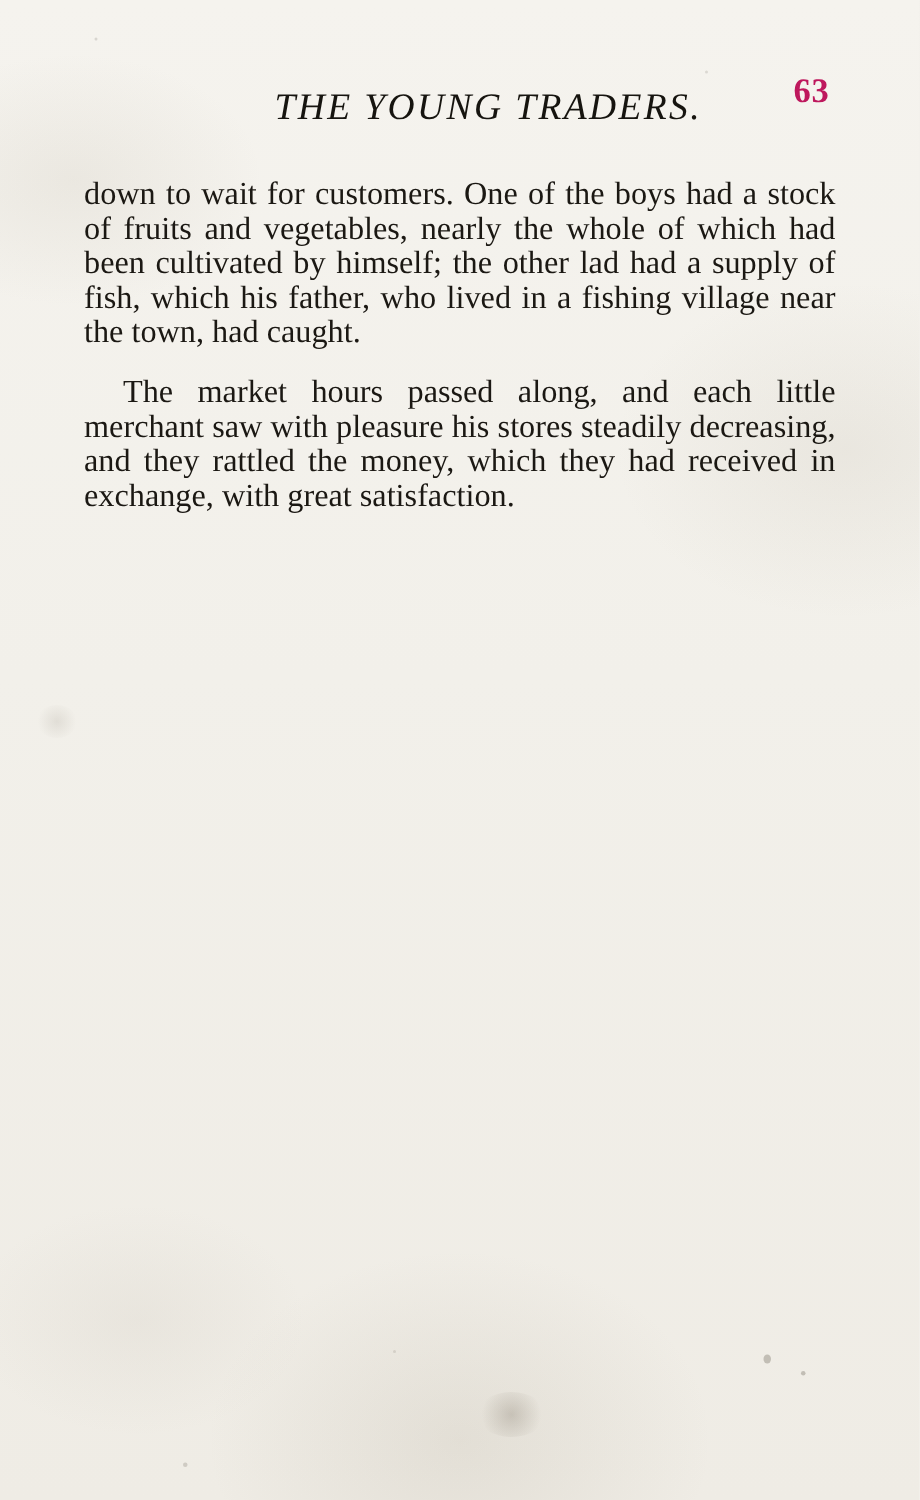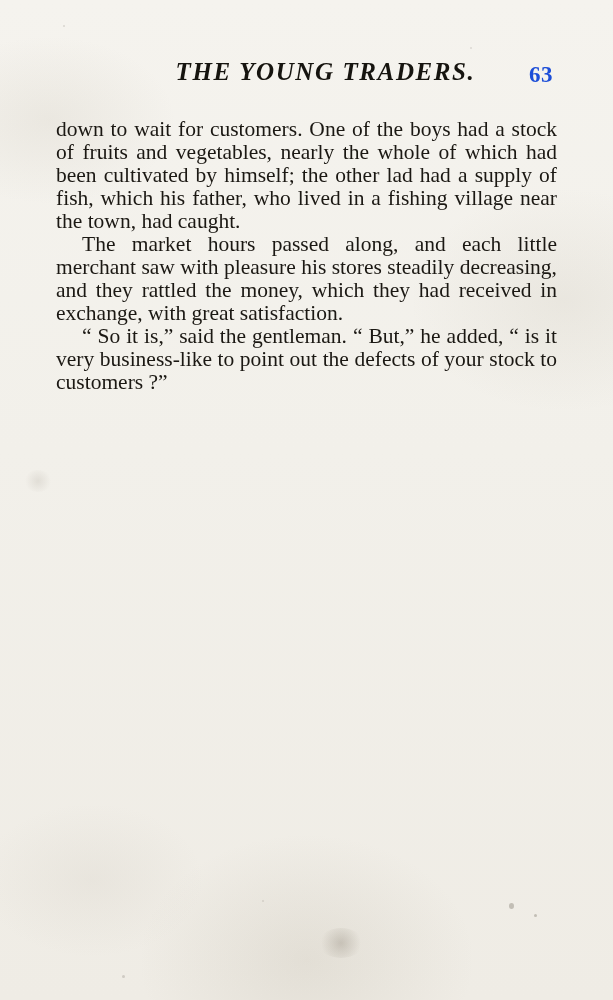--- a/index.html
+++ b/index.html
@@ -52,71 +52,70 @@
   .header {
     display: flex;
     align-items: baseline;
     justify-content: center;
     position: relative;
     margin: 0 0 26px 0;
     height: 34px;
   }
   .running-title {
     font-style: italic;
-    font-weight: 700;
+    font-weight: 400;
     font-size: 25px;
     letter-spacing: 1.6px;
     color: #16140f;
     white-space: nowrap;
     margin-left: 38px;
   }
   .page-number {
     position: absolute;
     right: 4px;
-    bottom: 4px;
+    bottom: 18px;
     font-size: 23px;
     font-weight: 700;
     letter-spacing: 0.5px;
-    color: #1d4ed8;
+    color: #be185d;
   }
 
   .body-text {
     font-size: 21.5px;
     line-height: 23px;
     text-align: justify;
     text-justify: inter-word;
     color: #1b1813;
     -webkit-font-smoothing: none;
   }
   .body-text p {
     margin: 0;
   }
   .body-text p.indent {
     text-indent: 26px;
   }
   .body-text p + p {
-    margin-top: 0;
+    margin-top: 17px;
   }
 </style>
 </head>
 <body>
 
 <div class="paper-grain"></div>
 
 <div class="page">
 
   <div class="header">
     <div class="running-title">THE YOUNG TRADERS.</div>
     <div class="page-number">63</div>
   </div>
 
   <div class="body-text">
     <p>down to wait for customers. One of the boys had a stock of fruits and vegetables, nearly the whole of which had been cultivated by himself; the other lad had a supply of fish, which his father, who lived in a fishing village near the town, had caught.</p>
     <p class="indent">The market hours passed along, and each little merchant saw with pleasure his stores steadily decreasing, and they rattled the money, which they had received in exchange, with great satisfaction.</p>
-    <p class="indent">“ So it is,” said the gentleman. “ But,” he added, “ is it very business-like to point out the defects of your stock to customers ?”</p>
   </div>
 
 </div>
 
 <div class="smudge" style="left:318px; top:928px; width:46px; height:30px;"></div>
 <div class="smudge" style="left:24px; top:470px; width:28px; height:22px; opacity:.5;"></div>
 <div class="speck" style="left:509px; top:903px; width:5px; height:6px;"></div>
 <div class="speck" style="left:534px; top:914px; width:3px; height:3px;"></div>
 <div class="speck" style="left:122px; top:975px; width:3px; height:3px; opacity:.7;"></div>
 <div class="speck" style="left:63px; top:25px; width:2px; height:2px; opacity:.6;"></div>

